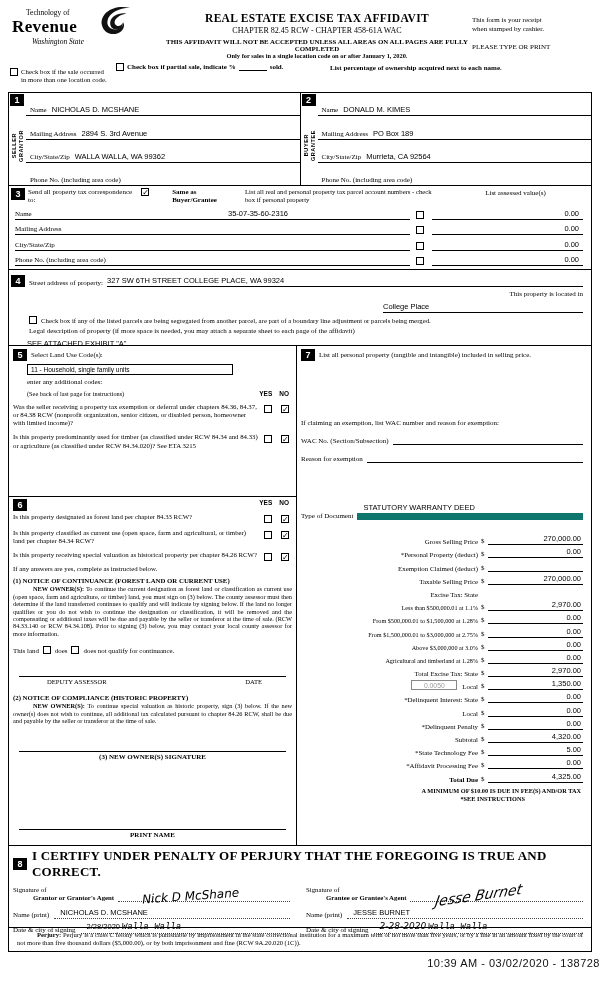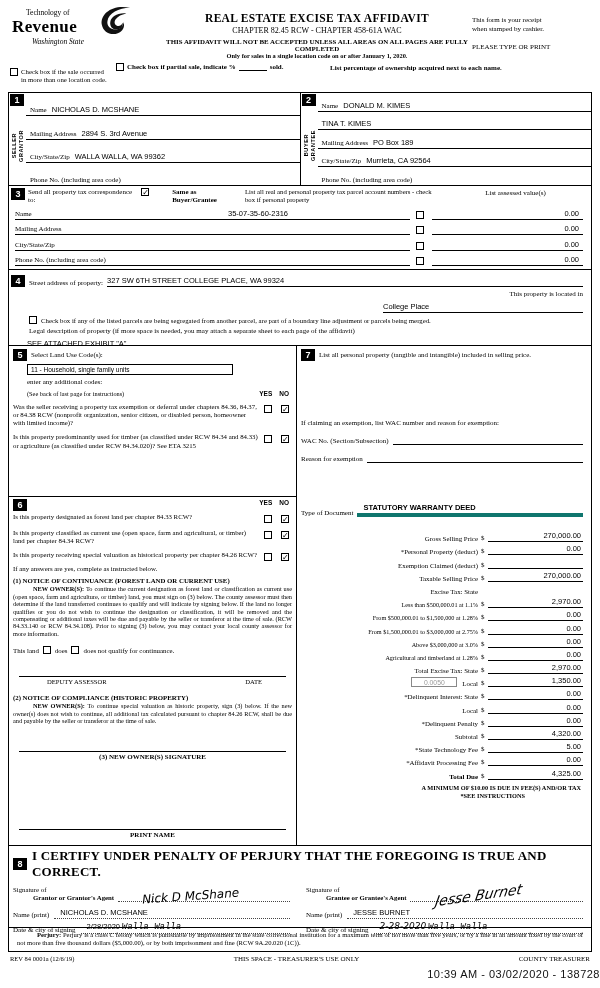--- a/index.html
+++ b/index.html
@@ -85,21 +85,21 @@
   .ctr{text-align:center;font-size:7px;font-weight:bold;padding-top:1px;}
   .ownersig{margin-top:26px;}
   .printname{margin-top:auto;}
   
   .colR{flex:1;display:flex;flex-direction:column;padding:3px 8px 0 4px;}
   .s7head{display:flex;gap:4px;align-items:center;}
   .s7note{margin-top:58px;font-size:7px;}
   .s7line{display:flex;align-items:flex-end;gap:4px;margin-top:9px;}
   .s7fill{flex:1;border-bottom:1px solid #000;height:9px;}
   .docline{margin-top:8px;}
-  .docval{flex:1;border-bottom:4px solid #0f766e;padding:0 0 1px 6px;font-weight:bold;}
+  .docval{flex:1;border-bottom:7px solid #0f766e;padding:0 0 1px 6px;}
   .dateval{flex:1;border-bottom:1px solid #000;padding:0 0 1px 10px;font-size:10px;font-weight:bold;}
   .finwrap{margin-top:12px;}
   .fin{display:flex;align-items:flex-end;height:13.2px;}
   .flbl{flex:1;text-align:right;font-size:6.9px;padding-right:3px;white-space:nowrap;}
   .flbl.sm{font-size:6.2px;}
   .flbl.flexend{display:flex;justify-content:flex-end;align-items:flex-end;gap:5px;}
   .cur{width:7px;font-size:7px;flex:none;}
   .amt{width:95px;border-bottom:1px solid #000;text-align:right;font-family:"Liberation Sans",sans-serif;font-size:7.5px;padding:0 2px 1px 0;flex:none;}
   .fin.hd .amt{border-bottom:none;}
   .fin.hd .cur{visibility:hidden;}
@@ -205,23 +205,20 @@
           <span class="vert">BUYER</span>
           <span class="vert">GRANTEE</span>
         </div>
       </div>
       <div class="party-fields">
         <div class="frow">
           <span>Name</span>
           <span class="val">DONALD M. KIMES</span>
         </div>
         <div class="frow">
-          <span class="val">TINA T. KIMES</span>
-        </div>
-        <div class="frow">
           <span>Mailing Address</span>
           <span class="val">PO Box 189</span>
         </div>
         <div class="frow">
           <span>City/State/Zip</span>
           <span class="val">Murrieta, CA 92564</span>
         </div>
         <div class="frow">
           <span>Phone No. (including area code)</span>
           <span class="val"></span>
@@ -560,20 +557,15 @@
           </span>
         </div>
       </div>
     </div>
     <div class="perjury">
       <span class="b">Perjury:</span>
       <span>Perjury is a class C felony which is punishable by imprisonment in the state correctional institution for a maximum term of not more than five years, or by a fine in an amount fixed by the court of not more than five thousand dollars ($5,000.00), or by both imprisonment and fine (RCW 9A.20.020 (1C)).</span>
     </div>
   </div>
 
-  <div class="footrow">
-    <span class="rev">REV 84 0001a (12/6/19)</span>
-    <span>THIS SPACE - TREASURER'S USE ONLY</span>
-    <span>COUNTY TREASURER</span>
-  </div>
   <div class="stamp">10:39 AM - 03/02/2020 - 138728</div>
 
 </div>
 
 </body></html>

